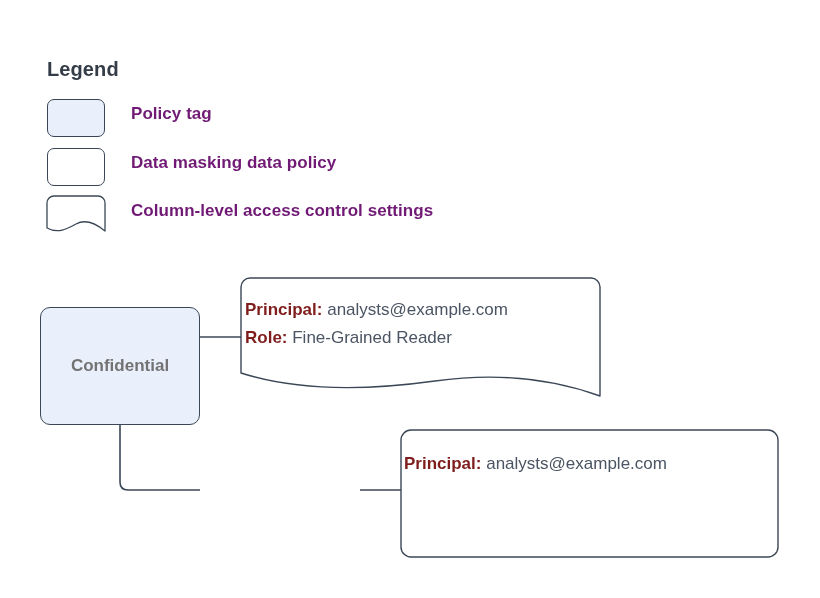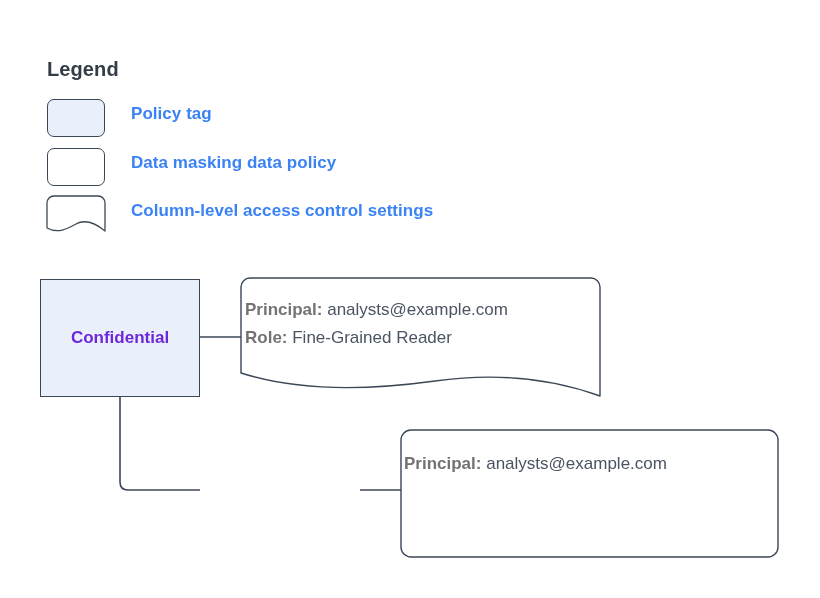--- a/index.html
+++ b/index.html
@@ -30,21 +30,21 @@
     font-size: 20px;
     font-weight: bold;
     color: #333c47;
     letter-spacing: 0.1px;
   }
   .legend-label {
     position: absolute;
     left: 131px;
     font-size: 17px;
     font-weight: bold;
-    color: #3b82f6;
+    color: #701a75;
     white-space: nowrap;
     letter-spacing: 0.05px;
   }
   .legend-label.l1 { top: 104px; }
   .legend-label.l2 { top: 153px; }
   .legend-label.l3 { top: 201px; }
 
   .legend-swatch {
     position: absolute;
     left: 47px;
@@ -56,47 +56,48 @@
   }
   .legend-swatch.s1 { top: 99px;  background: #e9f0fc; }
   .legend-swatch.s2 { top: 148px; background: #ffffff; }
 
   
   .node {
     position: absolute;
     box-sizing: border-box;
     background: #e9f0fc;
     border: 1.4px solid #3b4756;
-    border-radius: 0;
+    border-radius: 10px;
     display: flex;
     align-items: center;
     justify-content: center;
     font-size: 17px;
     font-weight: bold;
-    color: #6d28d9;
+    color: #737373;
+    margin-top: 28px;
   }
   #node-confidential {
     left: 40px;  top: 279px;
     width: 160px; height: 118px;
   }
   #node-financial {
     left: 200px; top: 430px;
     width: 160px; height: 118px;
   }
 
   
   .callout-text {
     position: absolute;
     font-size: 17px;
     color: #4a5462;
     line-height: 28px;
     white-space: nowrap;
   }
   .callout-text b {
-    color: #737373;
+    color: #7f1d1d;
     font-weight: bold;
   }
   #callout-confidential-text {
     left: 245px;
     top: 296px;
   }
   #callout-financial-text {
     left: 404px;
     top: 450px;
   }

